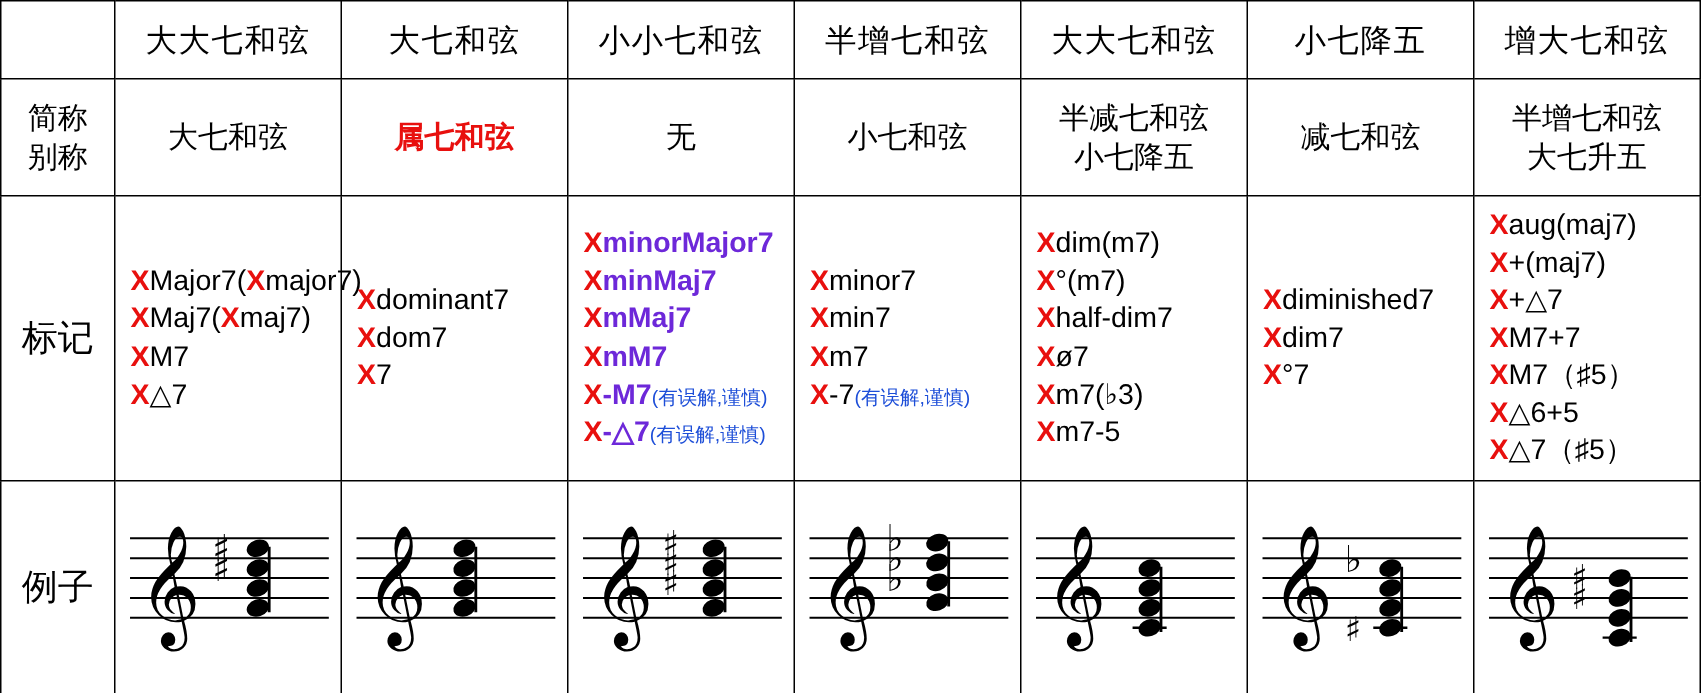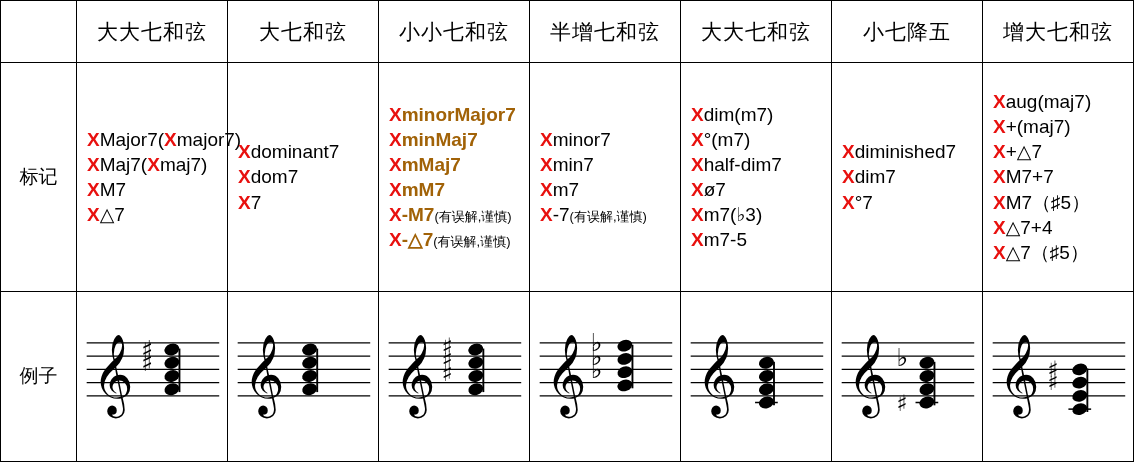--- a/index.html
+++ b/index.html
@@ -37,21 +37,21 @@
     border-left: none;
   }
   .header-label {
     font-size: 21px;
     letter-spacing: 1px;
   }
 
   
   tr.alias-row { height: 78px; }
   .row-label {
-    font-size: 19px;
+    font-size: 24px;
     line-height: 1.25;
     text-align: center;
   }
   .alias-text {
     font-size: 20px;
     line-height: 1.3;
     white-space: pre-line;
   }
   .alias-text.red { color: #e8100e; font-weight: bold; }
 
@@ -67,25 +67,25 @@
     white-space: nowrap;
   }
   .notation-list .x {
     color: #e8100e;
     font-weight: bold;
   }
   .notation-list .main {
     color: #000000;
   }
   .notation-list .warn {
-    color: #000000;
+    color: #1d4ed8;
     font-size: 13px;
   }
   .notation-list .allred {
-    color: #a16207;
+    color: #6d28d9;
     font-weight: bold;
   }
 
   
   tr.example-row { height: 142px; }
   .staff-wrap {
     display: flex;
     align-items: center;
     justify-content: center;
     height: 120px;
@@ -111,20 +111,33 @@
       <td class="corner-cell"></td>
       <td><span class="header-label">大大七和弦</span></td>
       <td><span class="header-label">大七和弦</span></td>
       <td><span class="header-label">小小七和弦</span></td>
       <td><span class="header-label">半增七和弦</span></td>
       <td><span class="header-label">大大七和弦</span></td>
       <td><span class="header-label">小七降五</span></td>
       <td><span class="header-label">增大七和弦</span></td>
     </tr>
 
+    <tr class="alias-row">
+      <td><span class="row-label alias-text">简称
+别称</span></td>
+      <td><span class="alias-text">大七和弦</span></td>
+      <td><span class="alias-text red">属七和弦</span></td>
+      <td><span class="alias-text">无</span></td>
+      <td><span class="alias-text">小七和弦</span></td>
+      <td><span class="alias-text">半减七和弦
+小七降五</span></td>
+      <td><span class="alias-text">减七和弦</span></td>
+      <td><span class="alias-text">半增七和弦
+大七升五</span></td>
+    </tr>
 
     <tr class="notation-row">
       <td><span class="row-label">标记</span></td>
       <td>
           <div class="notation-list">
             <div class="nline"><span class="x">X</span><span class="main">Major7(</span><span class="x">X</span><span class="main">major7)</span></div>
             <div class="nline"><span class="x">X</span><span class="main">Maj7(</span><span class="x">X</span><span class="main">maj7)</span></div>
             <div class="nline"><span class="x">X</span><span class="main">M7</span></div>
             <div class="nline"><span class="x">X</span><span class="main">△7</span></div>
           </div>
@@ -171,21 +184,21 @@
             <div class="nline"><span class="x">X</span><span class="main">°7</span></div>
           </div>
         </td>
       <td>
           <div class="notation-list">
             <div class="nline"><span class="x">X</span><span class="main">aug(maj7)</span></div>
             <div class="nline"><span class="x">X</span><span class="main">+(maj7)</span></div>
             <div class="nline"><span class="x">X</span><span class="main">+△7</span></div>
             <div class="nline"><span class="x">X</span><span class="main">M7+7</span></div>
             <div class="nline"><span class="x">X</span><span class="main">M7（♯5）</span></div>
-            <div class="nline"><span class="x">X</span><span class="main">△7+4</span></div>
+            <div class="nline"><span class="x">X</span><span class="main">△6+5</span></div>
             <div class="nline"><span class="x">X</span><span class="main">△7（♯5）</span></div>
           </div>
         </td>
     </tr>
 
     <tr class="example-row">
       <td><span class="row-label">例子</span></td>
 
       <td>
         <div class="staff-wrap">

